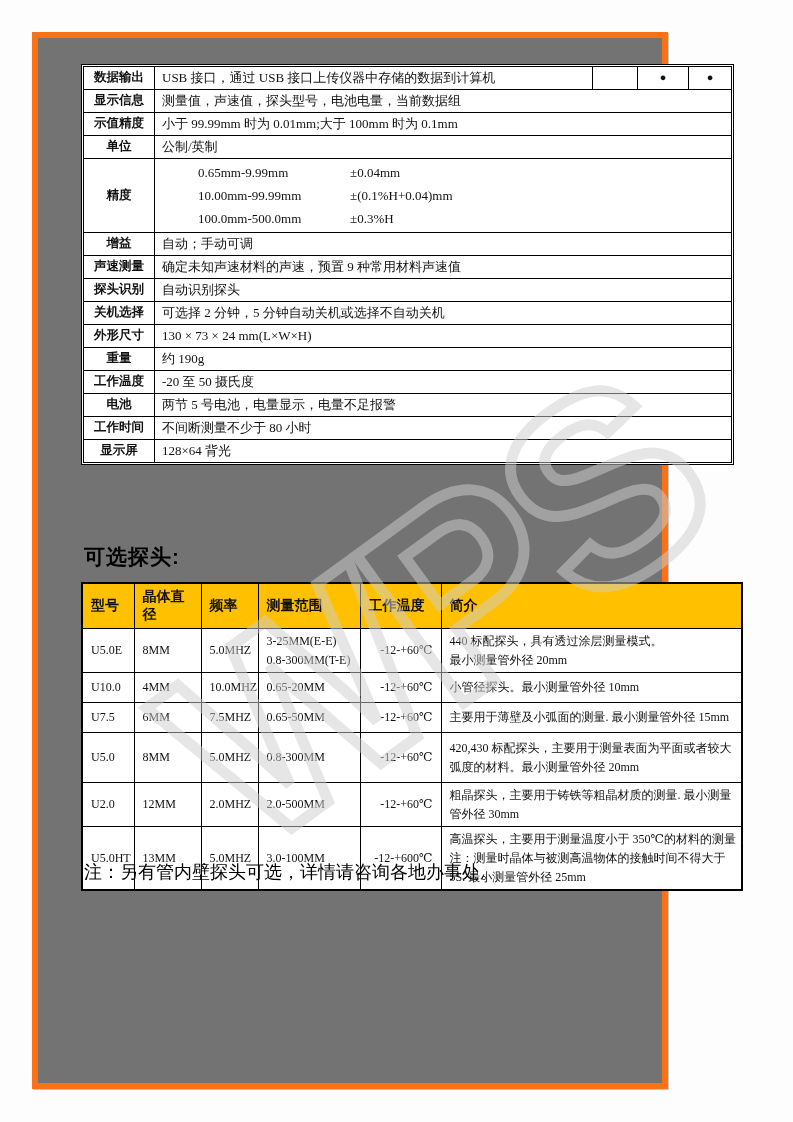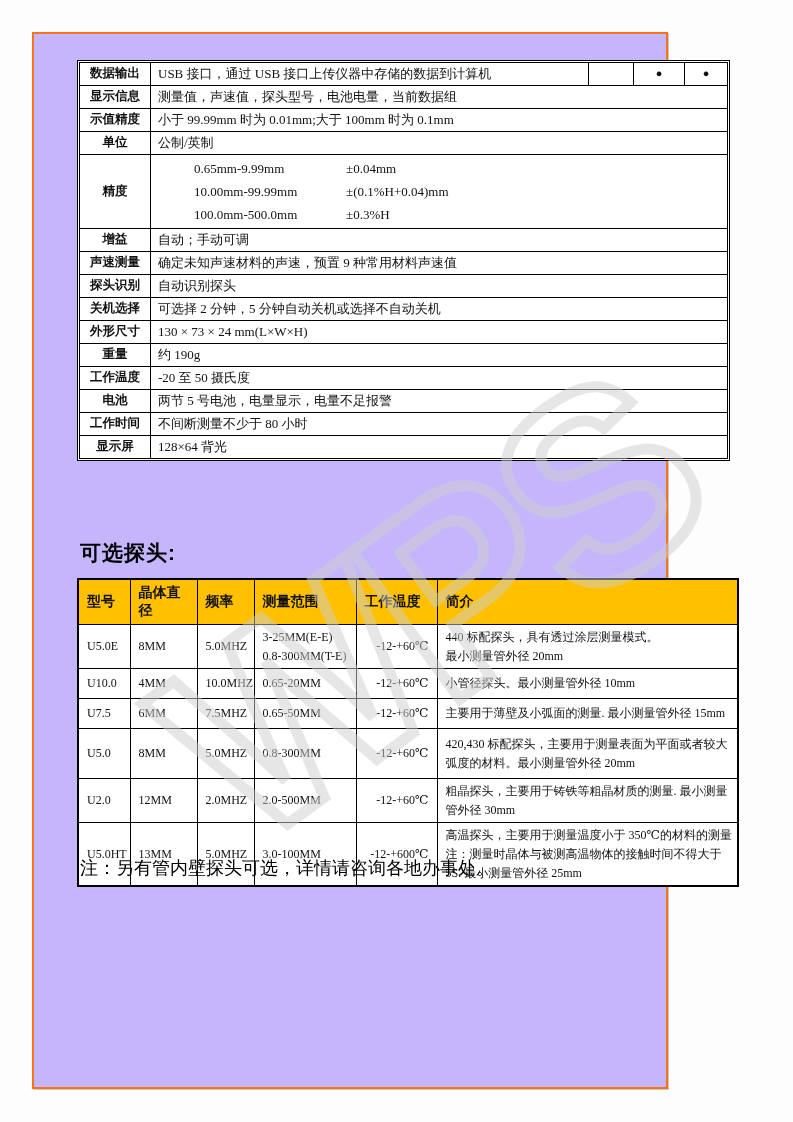--- a/index.html
+++ b/index.html
@@ -1,19 +1,19 @@
 <!DOCTYPE html>
 <html><head>
 <meta charset="utf-8">
 <style>
   * { margin: 0; padding: 0; box-sizing: border-box; }
   html, body { width: 793px; height: 1122px; background: #fdfdfd; overflow: hidden;
     font-family: "Liberation Serif", "DejaVu Serif", serif; color: #111; }
   .page-border { position: absolute; left: 32px; top: 32px; width: 636px; height: 1057px;
-    border: 2px solid #f97316; background: #c4b5fd; box-shadow: 1px 1px 0 #c8c8c8; }
+    border: 6px solid #f97316; background: #737373; box-shadow: 1px 1px 0 #c8c8c8; }
 
   
   .tbl-wrap { position: absolute; left: 43px; top: 26px; border: 1.5px solid #000; padding: 1px; background: #fff; }
   table.spec { border-collapse: collapse; table-layout: fixed; width: 648px; }
   table.spec td { border: 1px solid #000; font-size: 13px; line-height: 1.25; vertical-align: middle;
     padding: 2px 7px; height: 23px; overflow: hidden; white-space: nowrap; }
   table.spec td.lbl { font-family: "Liberation Sans", sans-serif; font-weight: bold;
     text-align: center; padding: 2px 2px; font-size: 12.5px; }
   table.spec td.dot { text-align: center; padding: 2px 0; font-size: 11px; }
   tr.r-acc td { height: 70px; }

